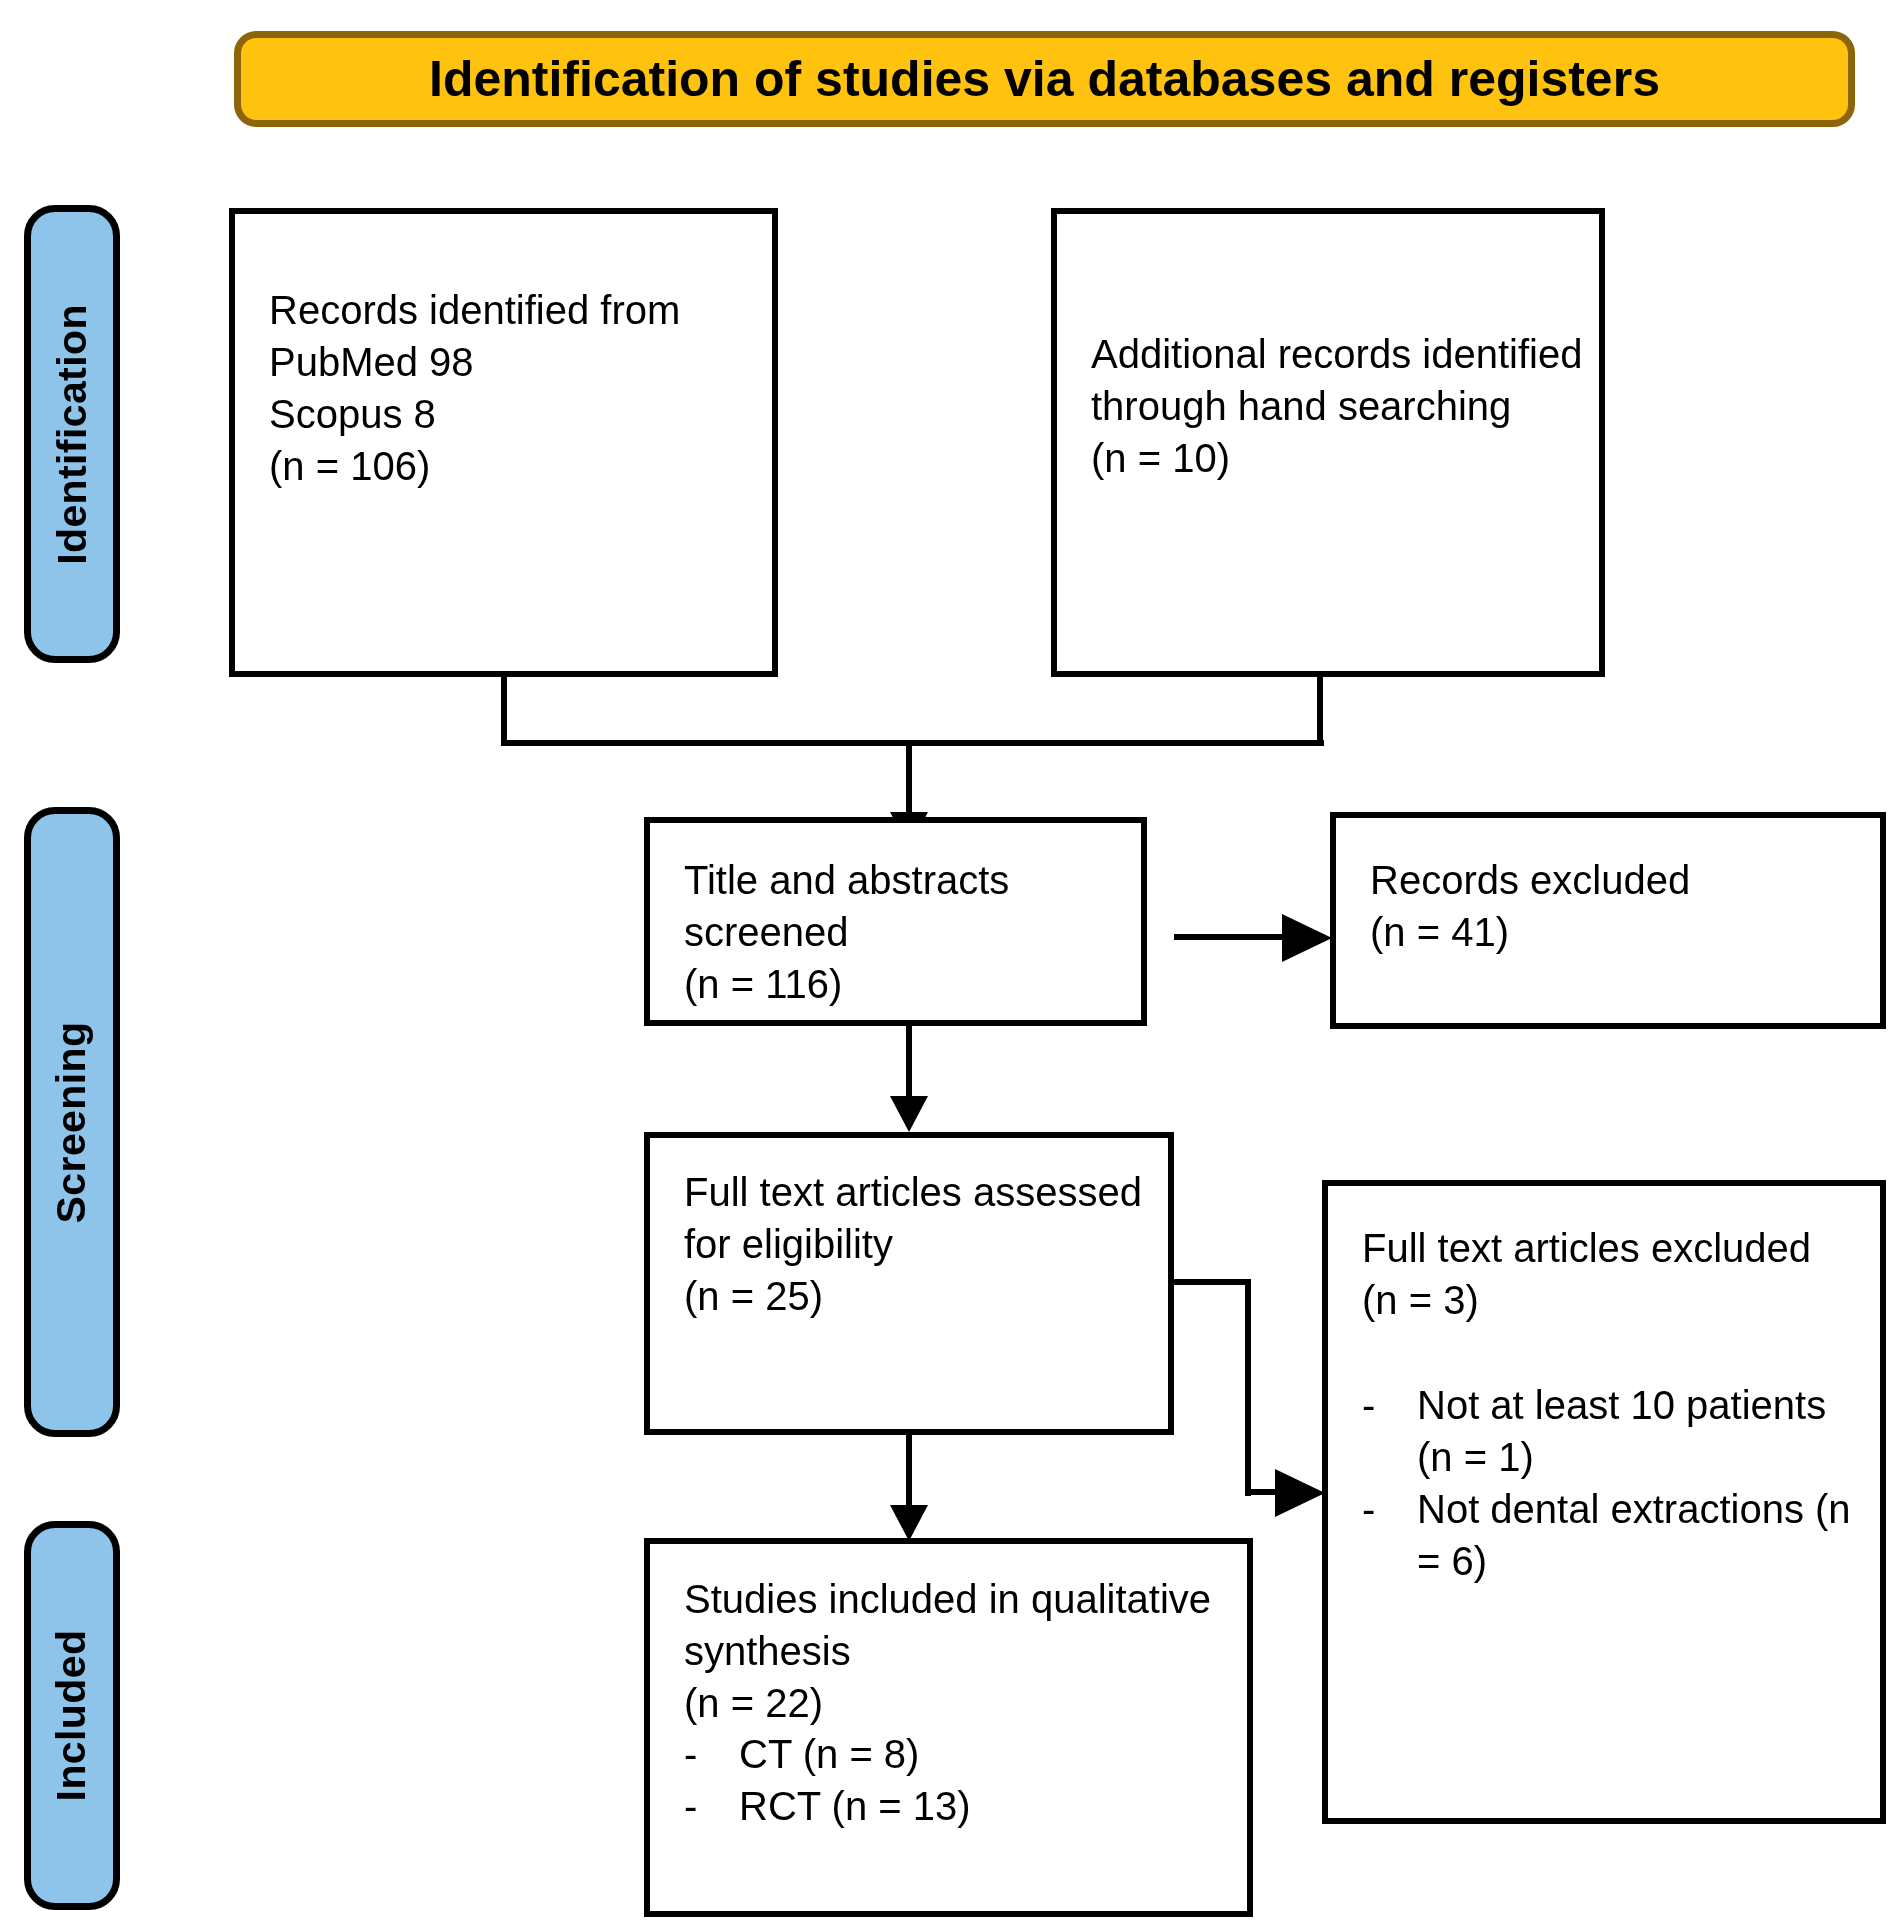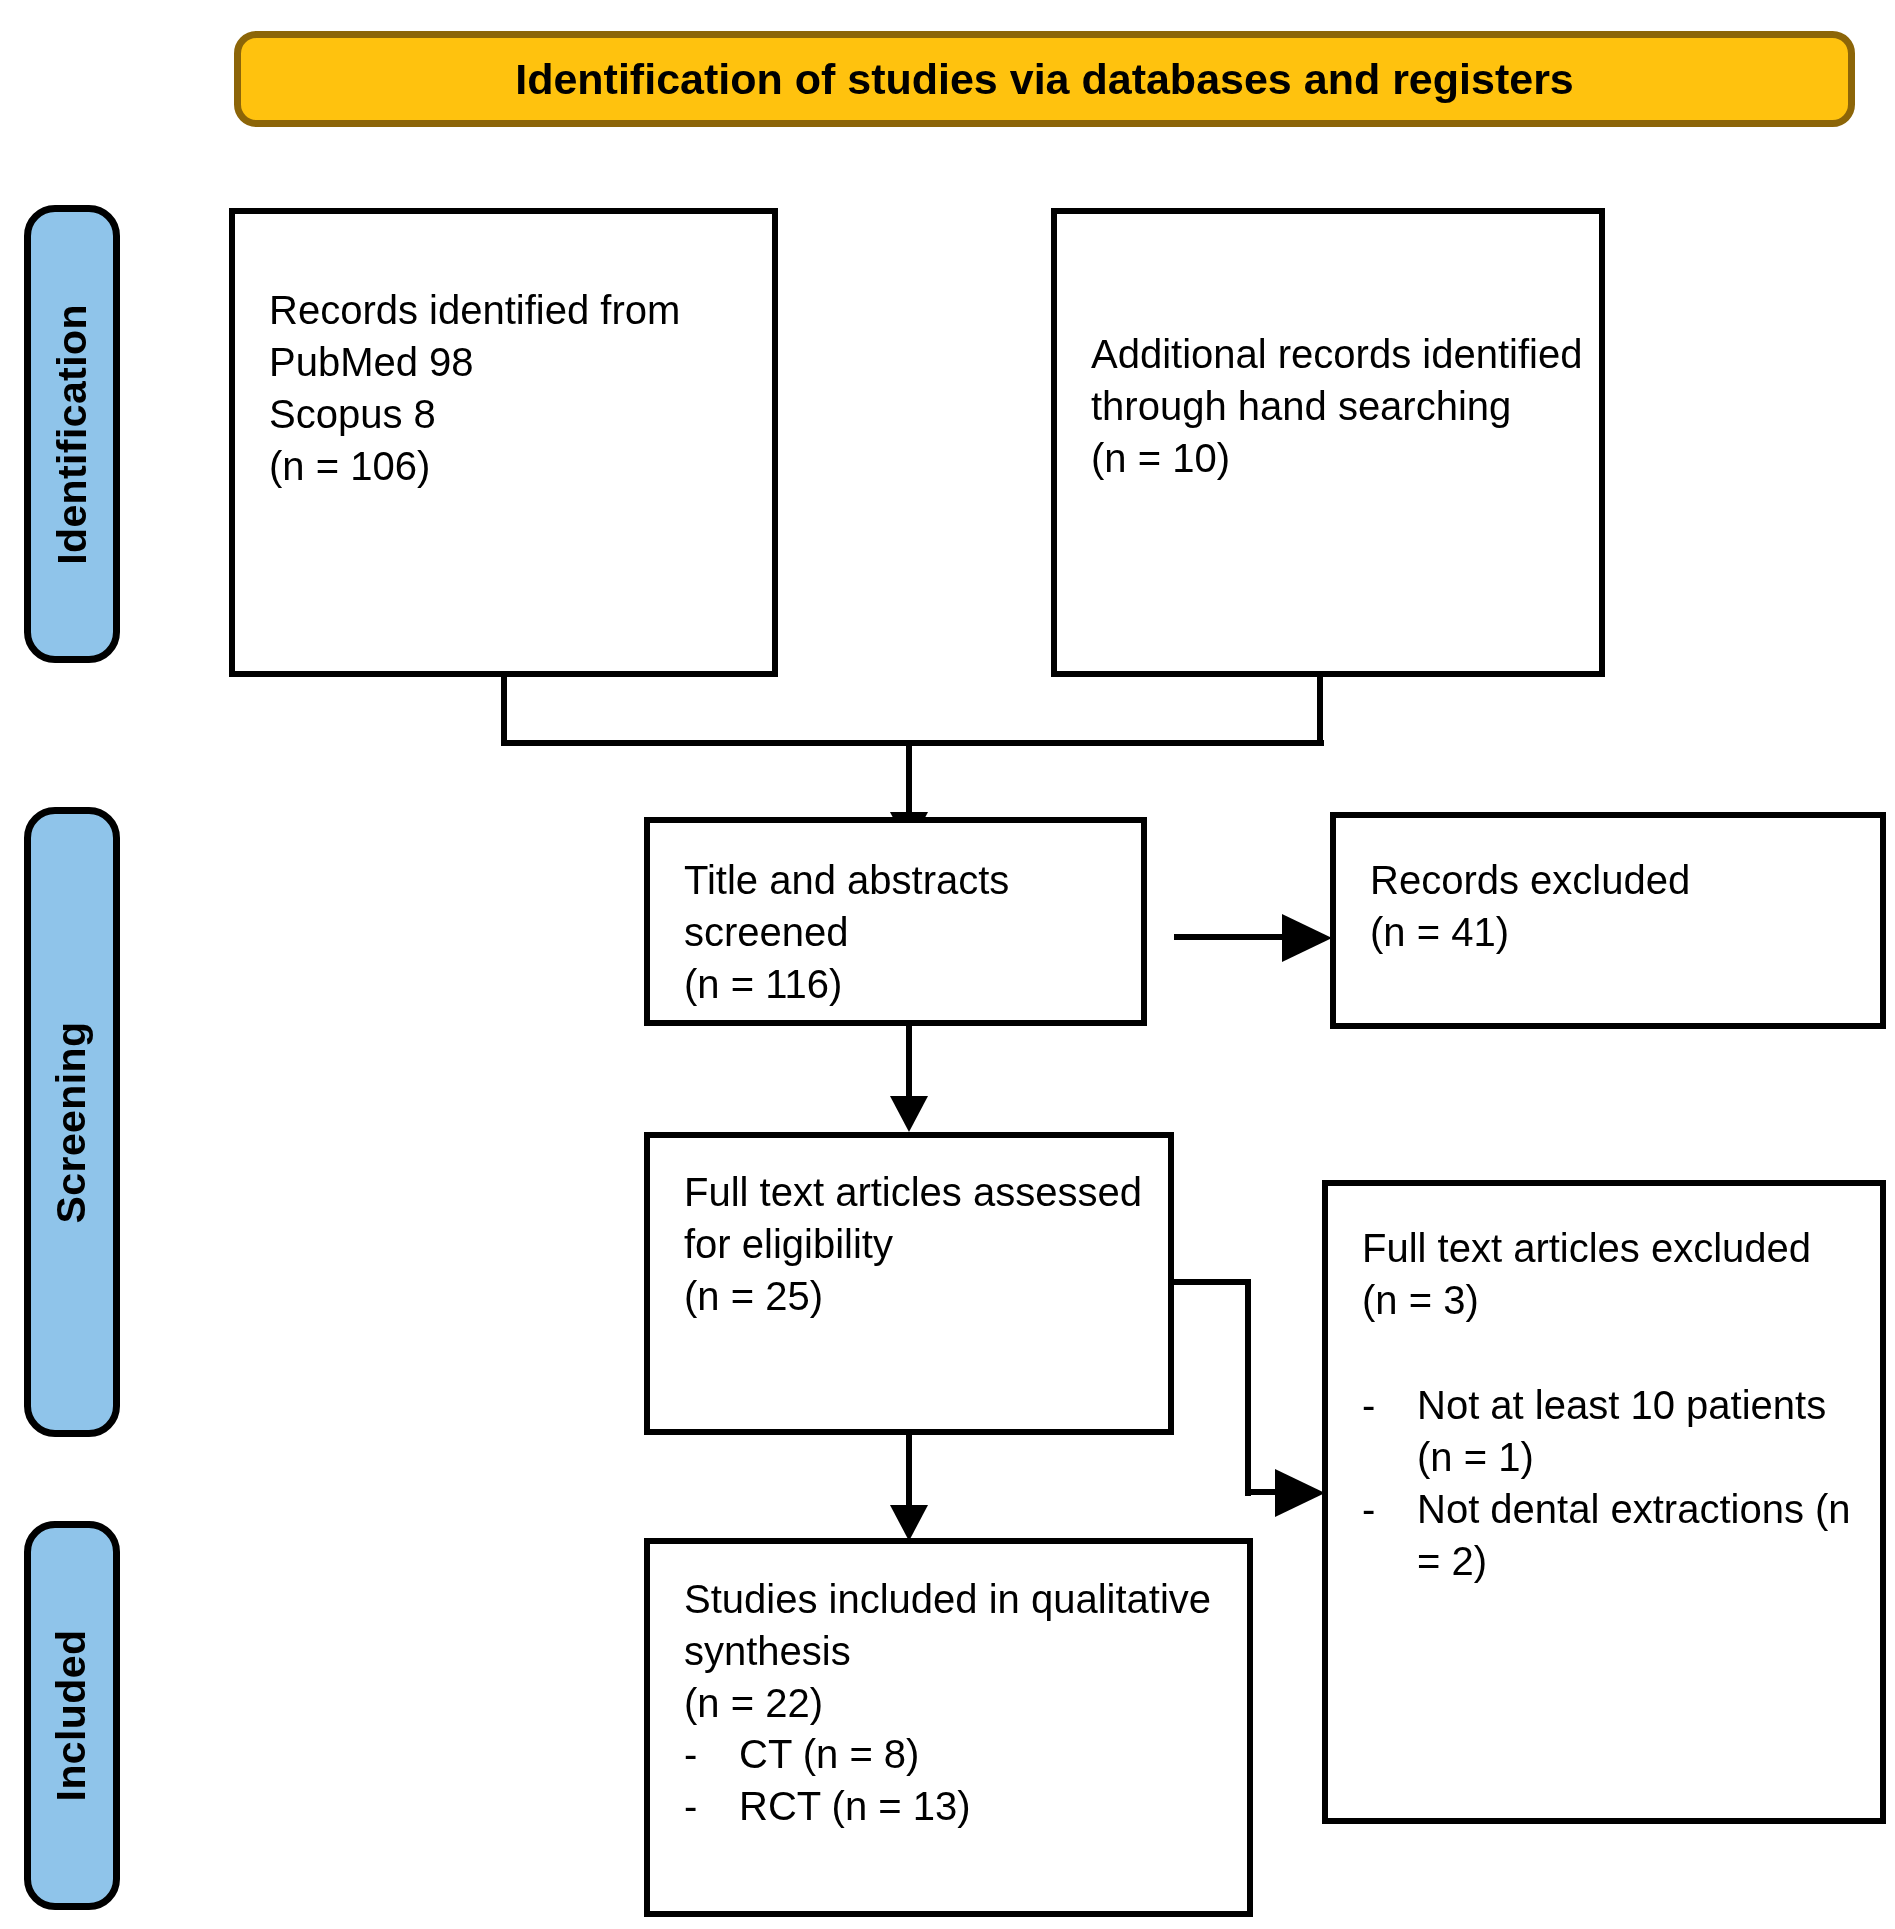--- a/index.html
+++ b/index.html
@@ -28,21 +28,21 @@
     height: 96px;
     background: #FFC20E;
     border: 7.7px solid #8C6508;
     border-radius: 22.4px;
     box-sizing: border-box;
     display: flex;
     align-items: center;
     justify-content: center;
   }
   .banner-title {
-    font-size: 43px;
+    font-size: 50px;
     font-weight: bold;
     color: #000000;
     letter-spacing: 0px;
     white-space: nowrap;
     text-align: left;
   }
 
   
   .stage-label {
     position: absolute;
@@ -192,21 +192,21 @@
   <div class="box" style="left:1322px; top:1180px; width:564px; height:644px;">
     <div class="box-text" style="top:36px;">Full text articles excluded
 (n = 3)</div>
     <div class="bullets" style="top:193px;">
       <div class="bullet-row">
         <span class="bullet-mark">-</span>
         <span class="bullet-body">Not at least 10 patients (n = 1)</span>
       </div>
       <div class="bullet-row">
         <span class="bullet-mark">-</span>
-        <span class="bullet-body">Not dental extractions (n = 2)</span>
+        <span class="bullet-body">Not dental extractions (n = 6)</span>
       </div>
     </div>
   </div>
 
   <div class="hline" style="left:1174px; top:1279px; width:77px;"></div>
   <div class="vline" style="left:1245px; top:1279px; height:217px;"></div>
   <div class="hline" style="left:1245px; top:1489px; width:52px;"></div>
   <div class="arrow-right" style="left:1275px; top:1469px;"></div>
 
   <div class="vline" style="left:906px; top:1435px; height:76px;"></div>

